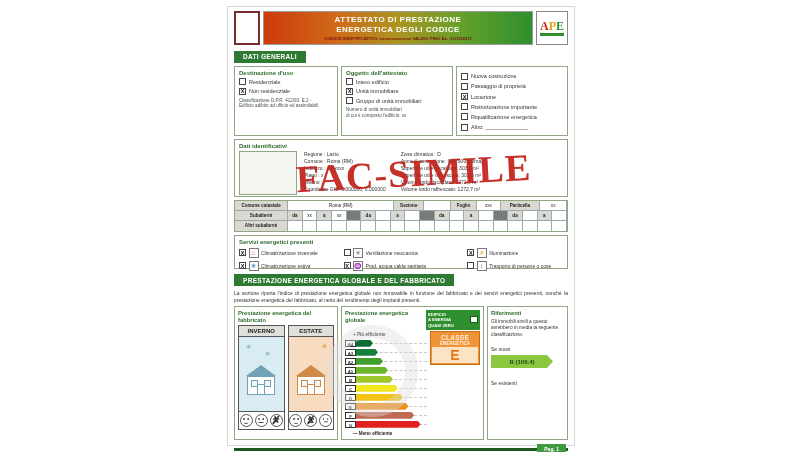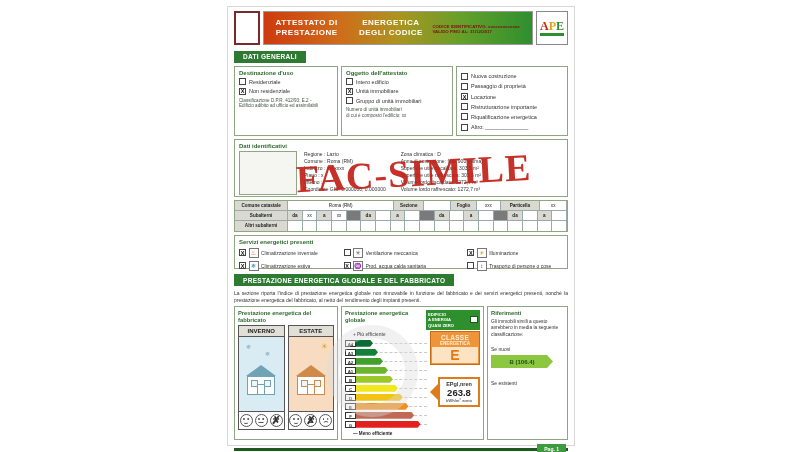--- a/index.html
+++ b/index.html
@@ -6,21 +6,21 @@
   .canvas{position:relative;width:800px;height:452px;background:#fff;overflow:hidden;
           font-family:"Liberation Sans",sans-serif;color:#333;}
   .page{position:absolute;left:227px;top:6px;width:348px;height:440px;background:#fff;
         border:1px solid #d8d8d8;box-sizing:border-box;padding:4px 6px;}
 
   
   .hdr{display:flex;gap:3px;height:34px;align-items:stretch;}
   .hdr-box{width:26px;border:2px solid #7a2a2a;background:#fff;box-sizing:border-box;}
   .hdr-bar{flex:1;border:1px solid #9a9a9a;box-sizing:border-box;
            background:linear-gradient(90deg,#ce3a0e 0%,#cf6c1a 28%,#ab9420 50%,#64a02a 74%,#2f8f2f 100%);
-           display:flex;flex-direction:row;justify-content:center;align-items:center;}
+           display:flex;flex-direction:column;justify-content:center;align-items:center;}
   .hdr-title{color:#fff;font-size:8px;font-weight:bold;letter-spacing:.5px;line-height:1.2;text-align:center;}
   .hdr-code{color:#7a1010;font-size:4.4px;font-weight:bold;margin-top:1px;}
   .hdr-logo{width:32px;border:1px solid #888;background:#fff;display:flex;flex-direction:column;
             align-items:center;justify-content:center;box-sizing:border-box;}
   .hdr-logo .letters{font-family:"Liberation Serif",serif;font-weight:bold;font-size:12px;line-height:12px;}
   .hdr-logo .bar{width:24px;height:3px;background:var(--nzeb-green,#2f8f2f);margin-top:1px;}
 
   
   .sec-label{display:inline-block;background:var(--section-green,#2f7a33);color:#fff;
              font-size:6.5px;font-weight:bold;letter-spacing:.3px;padding:2.5px 9px;margin:4px 0 3px;}
@@ -506,28 +506,20 @@
                 </div>
               </div>
             <div class="eff less">—  Meno efficiente</div>
           </div>
           <div class="right-col">
             <div class="classe-box">
               <div class="classe-l1">CLASSE</div>
               <div class="classe-l2">ENERGETICA</div>
               <div class="classe-val">E</div>
             </div>
-            <div class="ep-wrap">
-              <span class="ep-arrow"></span>
-              <div class="ep-box">
-                <div class="ep-label">EPgl,nren</div>
-                <div class="ep-value">263.8</div>
-                <div class="ep-unit">kWh/m² anno</div>
-              </div>
-            </div>
           </div>
         </div>
       </div>
 
       <div class="panel pc">
         <div class="p-title">Riferimenti</div>
         <div class="pc-text">Gli immobili simili a questo avrebbero in media la seguente classificazione:</div>
         <div class="se-lbl">Se nuovi</div>
         <div class="ref-chip">B (106.4)</div>
         <div class="se-lbl second">Se esistenti</div>

